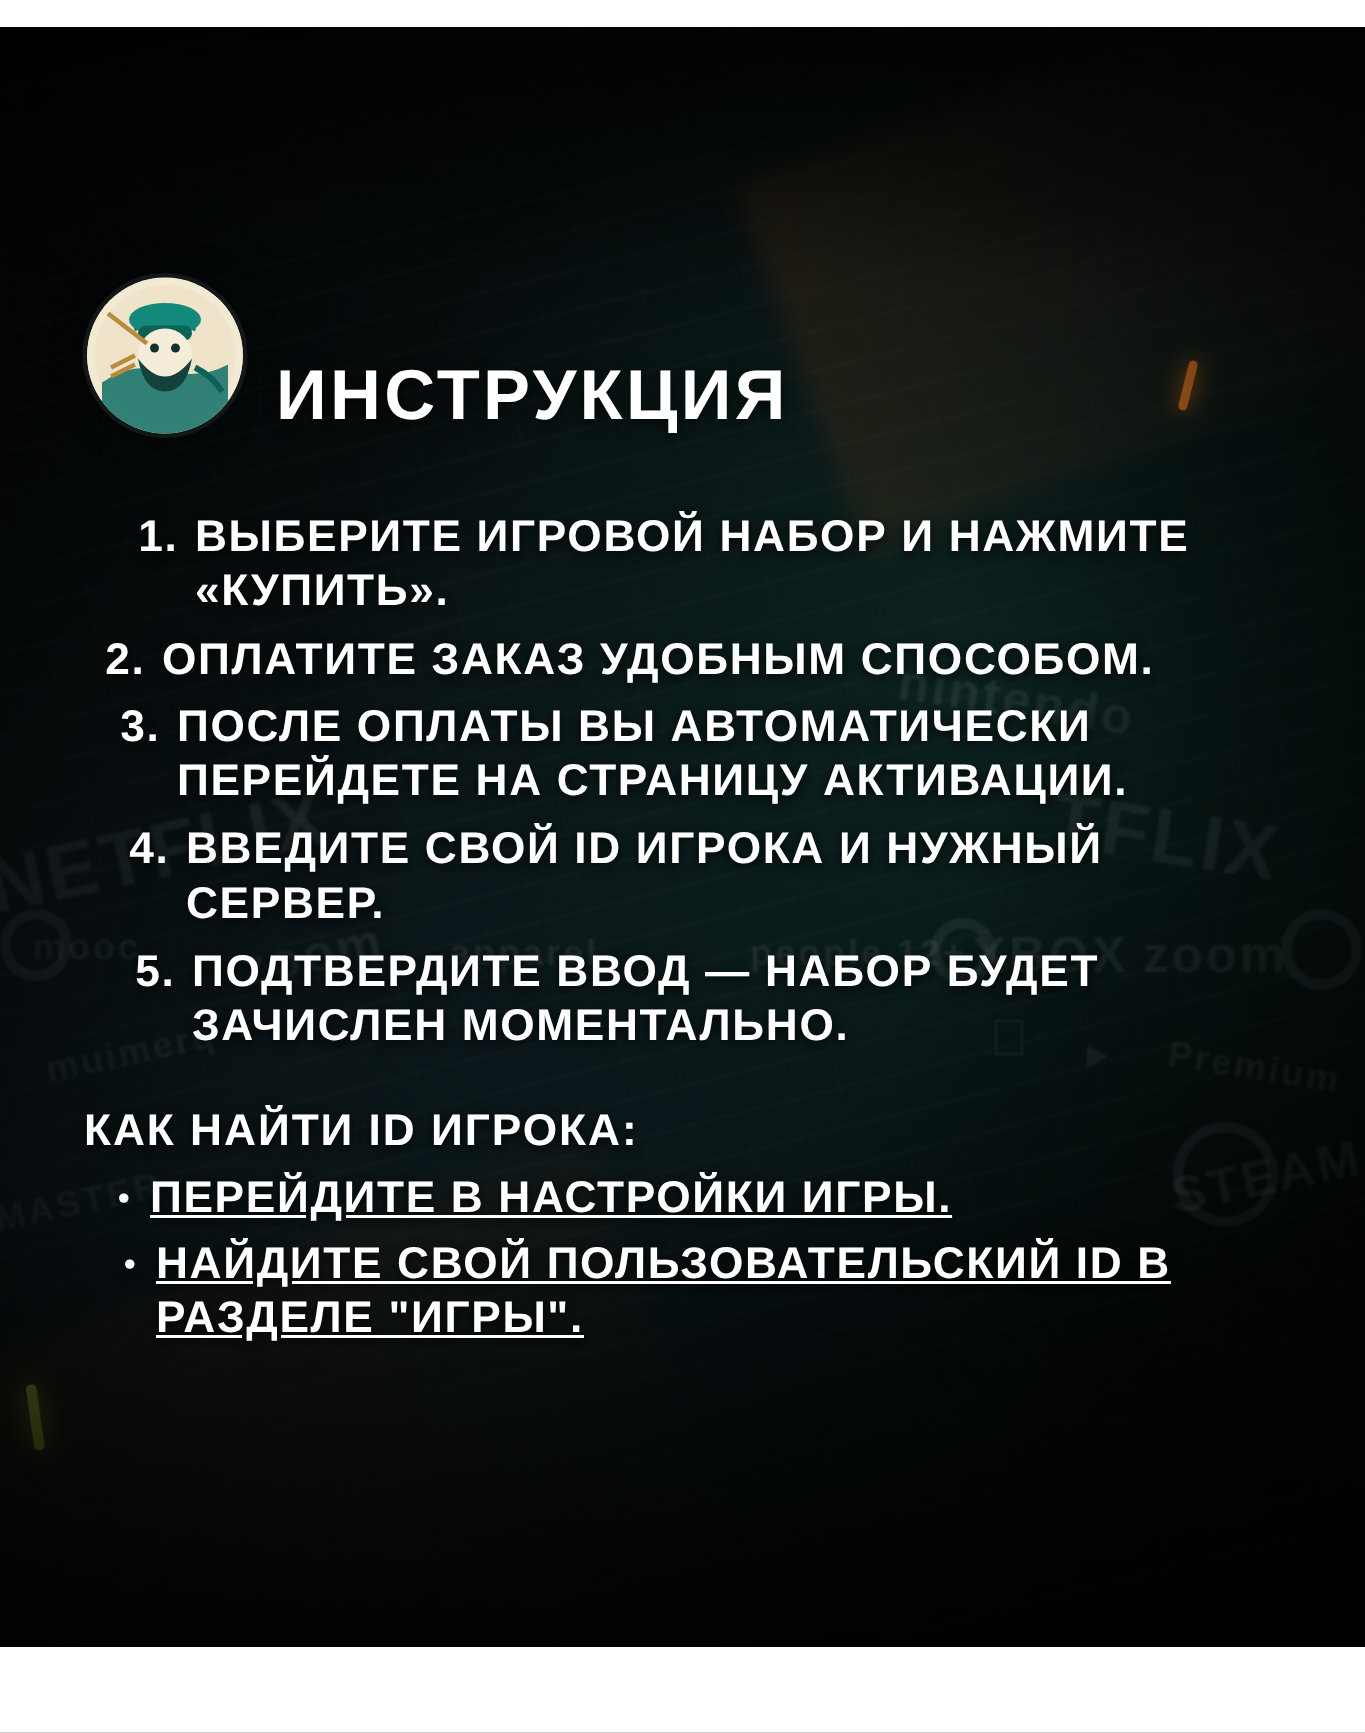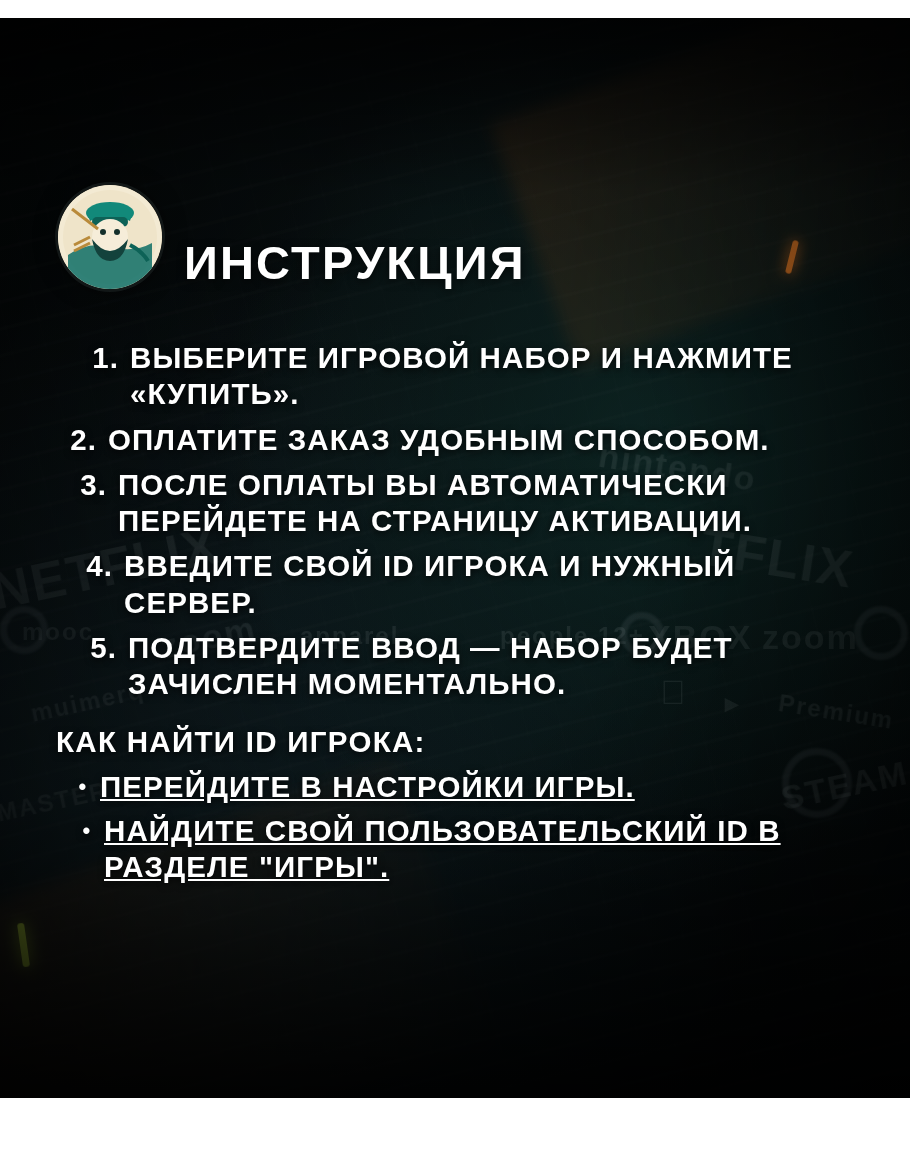--- a/index.html
+++ b/index.html
@@ -163,21 +163,21 @@
   .step .txt { flex: 1; }
 
   
   .step.s1 { margin-left: 28px; }
   .step.s2 { margin-left: 6px; }
   .step.s3 { margin-left: 16px; }
   .step.s4 { margin-left: 22px; }
   .step.s5 { margin-left: 26px; }
 
   .howto {
-    margin-top: 22px;
+    margin-top: 34px;
   }
   .howto-title {
     font-weight: 800;
     font-size: 29.5px;
     letter-spacing: 1.3px;
     text-transform: uppercase;
     margin-bottom: 10px;
     text-shadow: 0 2px 7px rgba(0,0,0,0.8);
   }
   .bullet {

